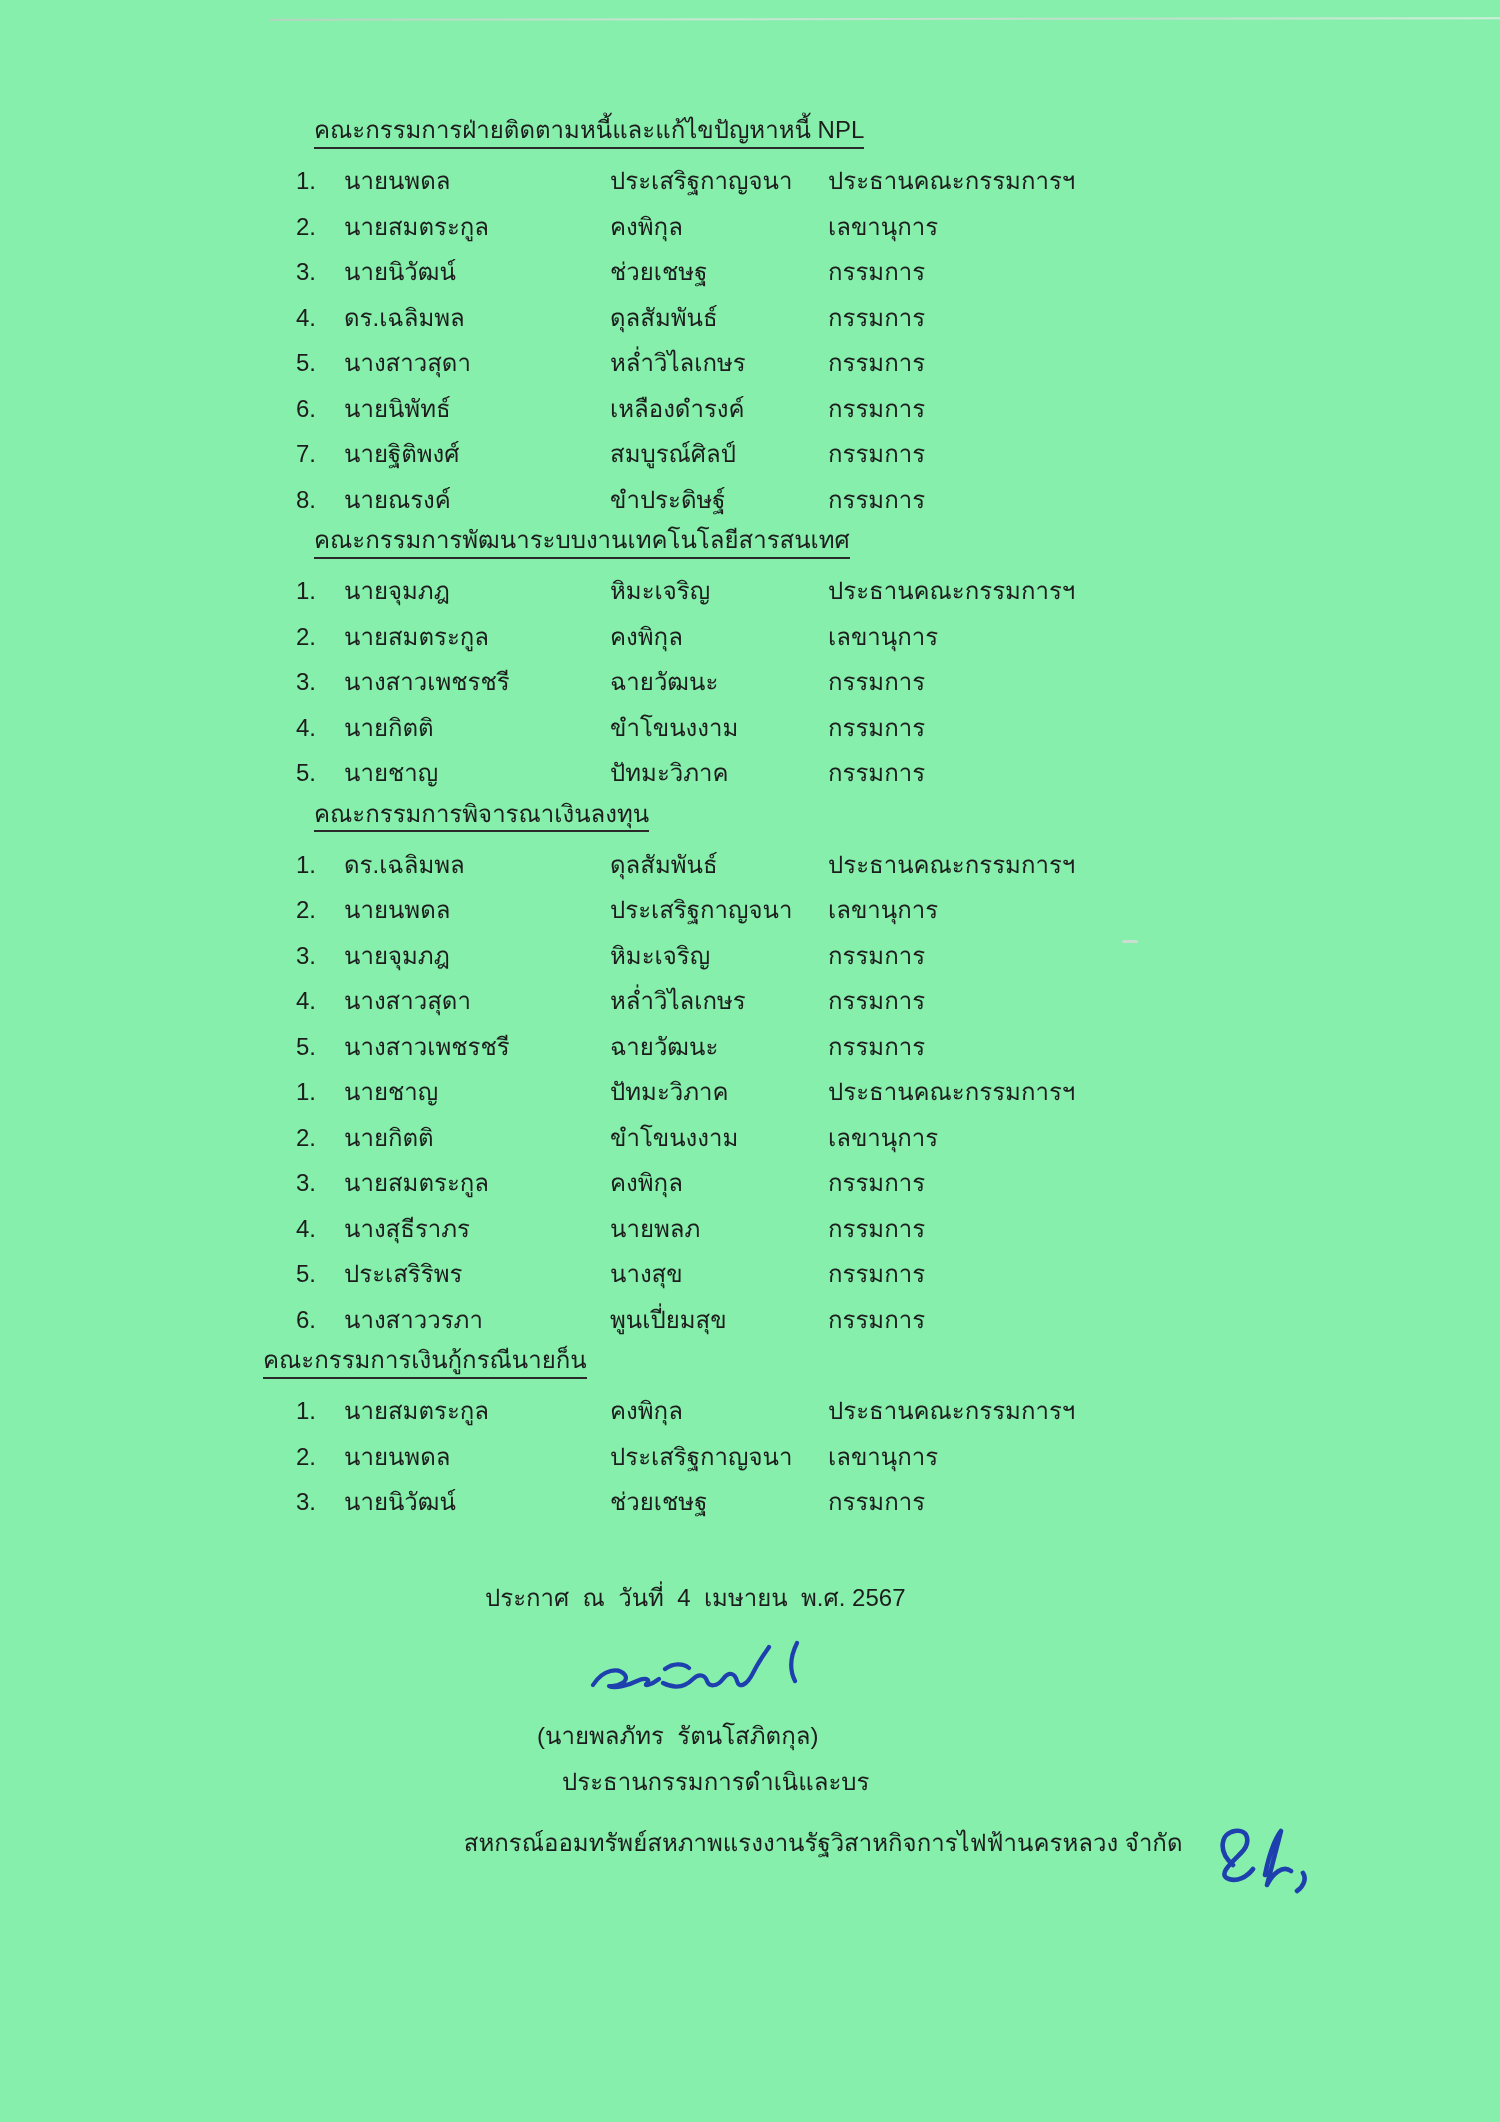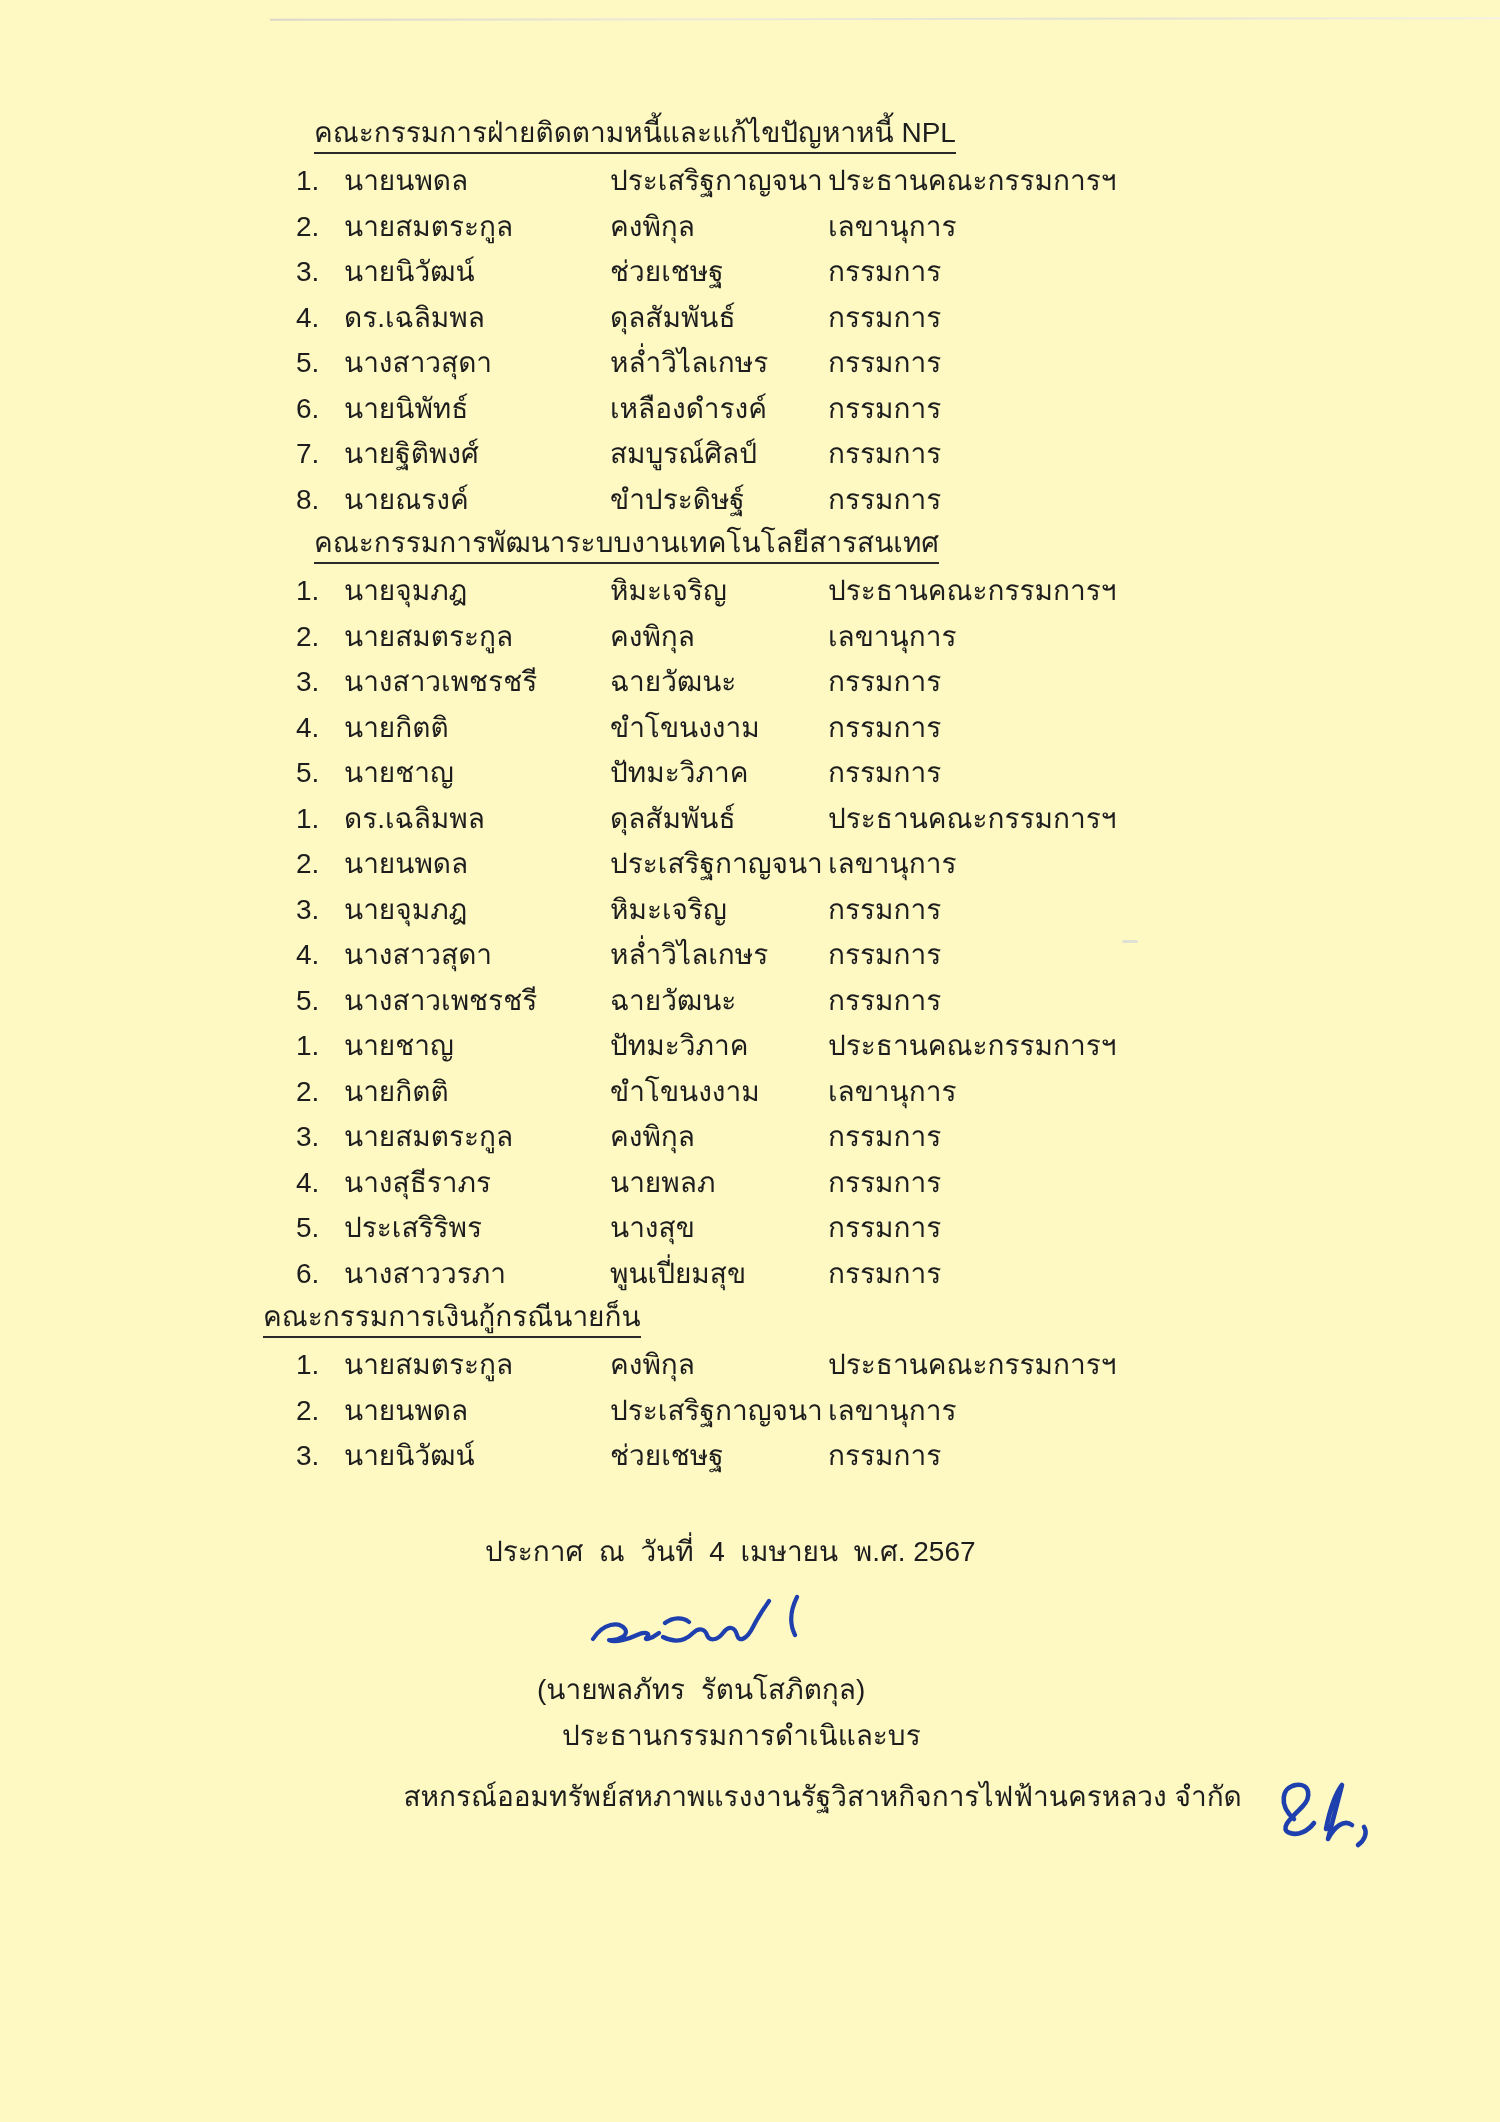--- a/index.html
+++ b/index.html
@@ -1,23 +1,23 @@
 <!DOCTYPE html>
 <html><head>
 <meta charset="utf-8">
 <style>
   html,body{margin:0;padding:0;background:#ffffff;}
   .page{
     position:relative;
     width:1500px;
     height:2122px;
-    background:#fef9c3;
+    background:#86efac;
     font-family:"Liberation Sans", sans-serif;
     color:#1d1d1d;
-    font-size:28px;
+    font-size:24px;
     overflow:hidden;
     --ink:#1e3fae;
   }
   .scan-line-top{
     position:absolute;left:270px;top:18px;width:1230px;height:2px;
     background:linear-gradient(90deg,#c9c9c9,#e4e4e4 35%,#d8d8d8 70%,#efefef);
     opacity:.7;transform:rotate(-0.06deg);
   }
   .scan-dash{
     position:absolute;left:1122px;top:940px;width:16px;height:3px;
@@ -157,20 +157,23 @@
   <div class="row">
     <span>5.</span>
     <span>นายชาญ</span>
     <span>ปัทมะวิภาค</span>
     <span>กรรมการ</span>
   </div>
 </div>
   </div>
 
   <div>
+    <div class="section-header">
+      <span class="u">คณะกรรมการพิจารณาเงินลงทุน</span>
+    </div>
     <div>
   <div class="row">
     <span>1.</span>
     <span>ดร.เฉลิมพล</span>
     <span>ดุลสัมพันธ์</span>
     <span>ประธานคณะกรรมการฯ</span>
   </div>
 
   <div class="row">
     <span>2.</span>

